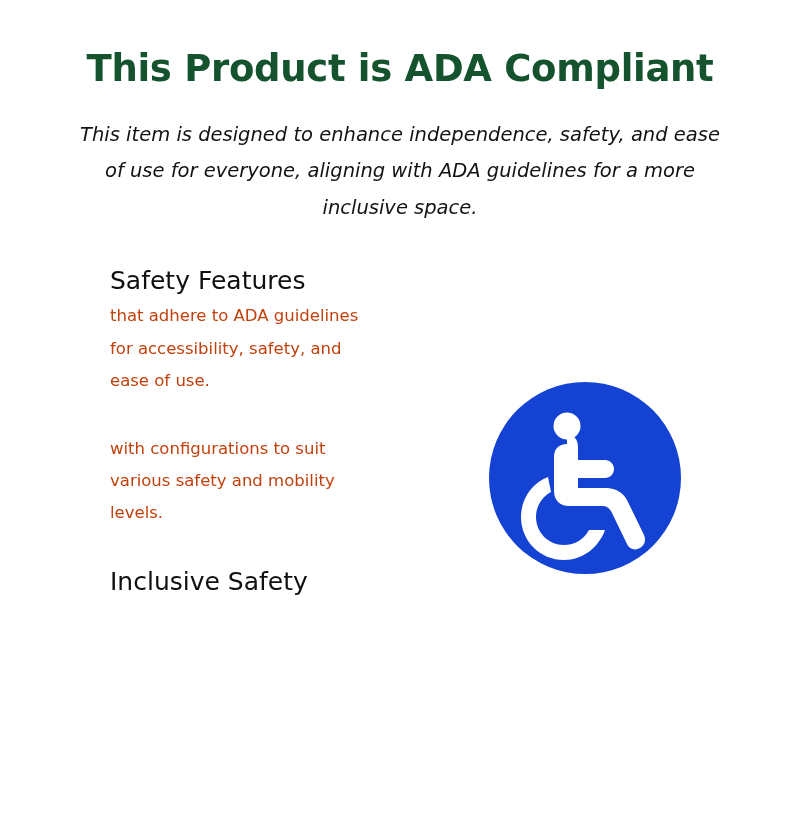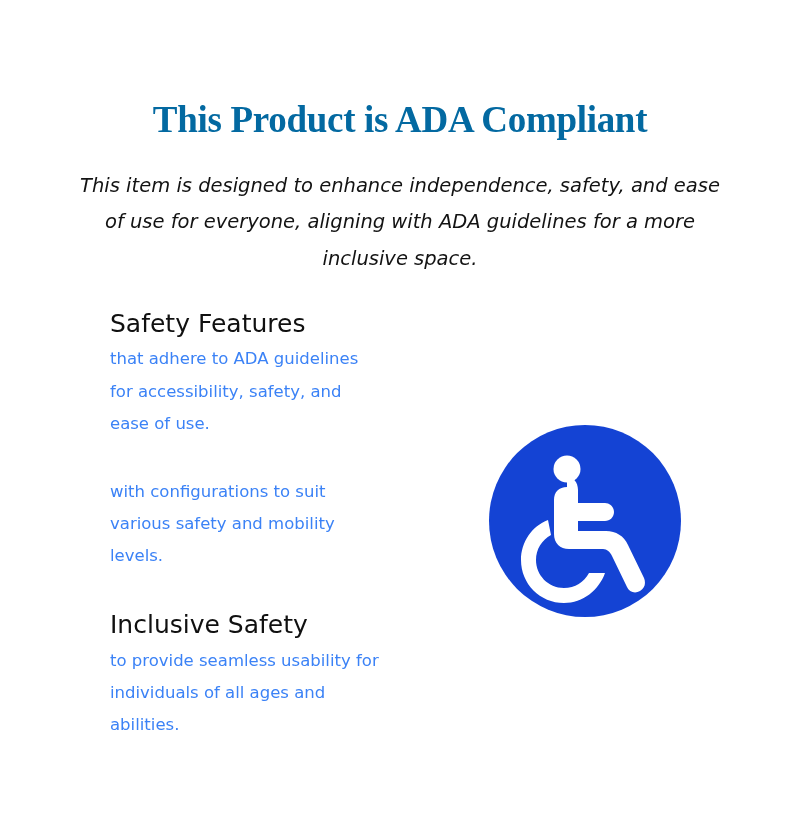--- a/index.html
+++ b/index.html
@@ -18,40 +18,39 @@
     position: relative;
     width: 800px;
     height: 833px;
     box-sizing: border-box;
   }
   .title {
     text-align: center;
     font-size: 37px;
     font-weight: 700;
     letter-spacing: -0.3px;
-    color: #0369a1;
+    color: #14532d;
     margin: 0;
-    padding-top: 98px;
+    padding-top: 47px;
     line-height: 1.2;
-    font-family: Liberation Serif, serif;
   }
   .intro {
     margin: 0 auto;
     padding-top: 26px;
     width: 640px;
     text-align: center;
     font-size: 19.5px;
     line-height: 1.85;
     color: #131313;
     font-weight: 400;
     font-style: italic;
   }
   .content {
     position: relative;
-    margin-top: 30px;
+    margin-top: 38px;
     height: 540px;
   }
   .features {
     position: absolute;
     left: 110px;
     top: 0;
     width: 310px;
   }
   .feature {
     margin-bottom: 36px;
@@ -62,21 +61,21 @@
   .feature-heading {
     font-size: 25px;
     font-weight: 400;
     color: #101010;
     line-height: 1.35;
     margin: 0 0 3px 0;
   }
   .feature-desc {
     font-size: 16.5px;
     line-height: 1.95;
-    color: #3b82f6;
+    color: #c2410c;
     margin: 0;
     max-width: 270px;
   }
   .badge-wrap {
     position: absolute;
     left: 489px;
     top: 118px;
     width: 192px;
     height: 192px;
   }
@@ -101,21 +100,20 @@
         <div class="feature-heading">Safety Features</div>
         <div class="feature-desc">that adhere to ADA guidelines for accessibility, safety, and ease of use.</div>
       </div>
 
       <div class="feature">
         <div class="feature-desc">with configurations to suit various safety and mobility levels.</div>
       </div>
 
       <div class="feature">
         <div class="feature-heading">Inclusive Safety</div>
-        <div class="feature-desc">to provide seamless usability for individuals of all ages and abilities.</div>
       </div>
 
     </div>
 
     <div class="badge-wrap">
       <svg width="192" height="192" viewBox="0 0 192 192" aria-hidden="true">
         <circle cx="96" cy="96" r="96" fill="#1443D4"></circle>
         <circle cx="78" cy="44" r="13.5" fill="#FFFFFF"></circle>
         <path d="M78 62 c-8 0 -13 5 -13 13 l0 34 c0 9 6 15 15 15 l34 0 c4 0 7 3 9 7 l15 31 c2 5 8 7 13 4 c5 -3 6 -8 4 -13 l-16 -33 c-4 -9 -12 -14 -22 -14 l-28 0 l0 -10 l27 0 c5 0 9 -4 9 -9 c0 -5 -4 -9 -9 -9 l-27 0 l0 -13 c0 -8 -5 -13 -11 -13 z" fill="#FFFFFF"></path>
         <path d="M59 95 c-16 6 -27 22 -27 40 c0 24 19 43 43 43 c19 0 35 -13 41 -30 l-16 0 c-5 9 -14 15 -25 15 c-16 0 -28 -13 -28 -28 c0 -11 6 -20 15 -25 z" fill="#FFFFFF"></path>

